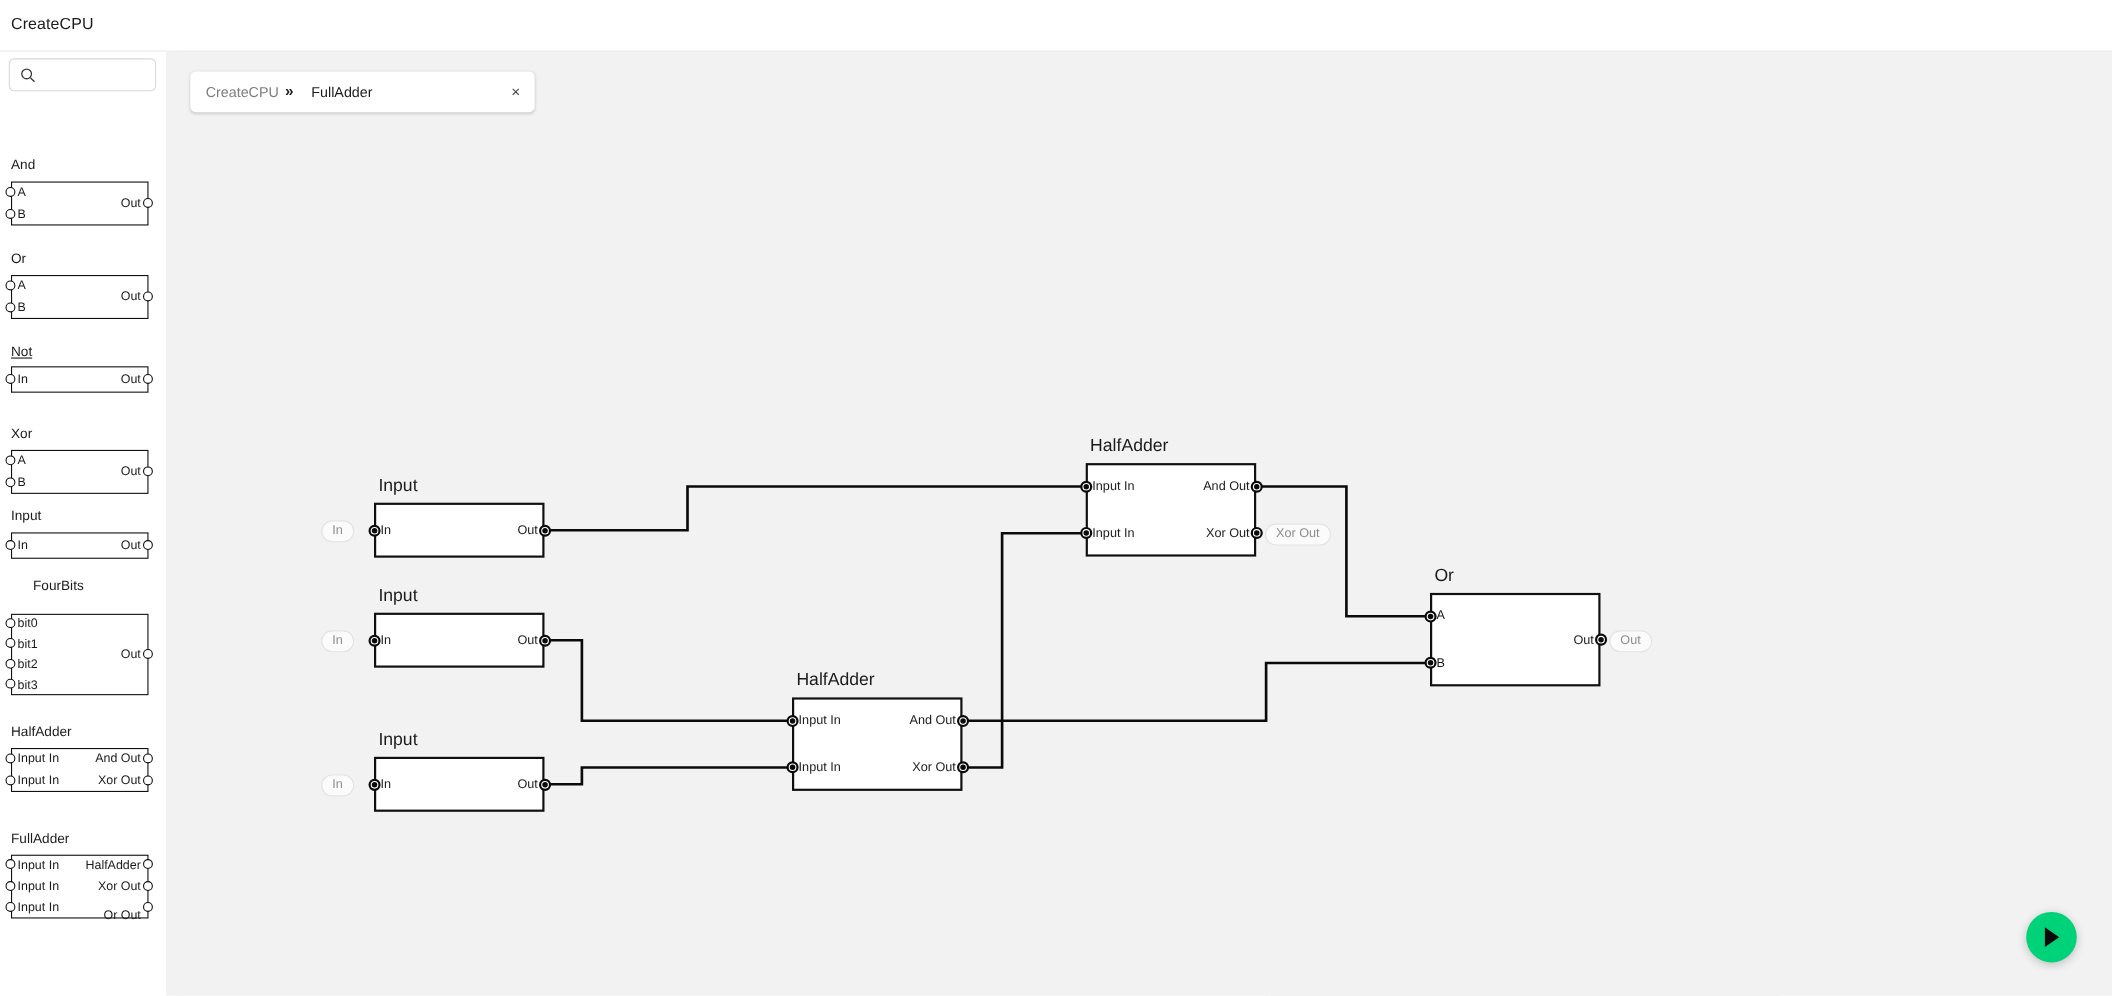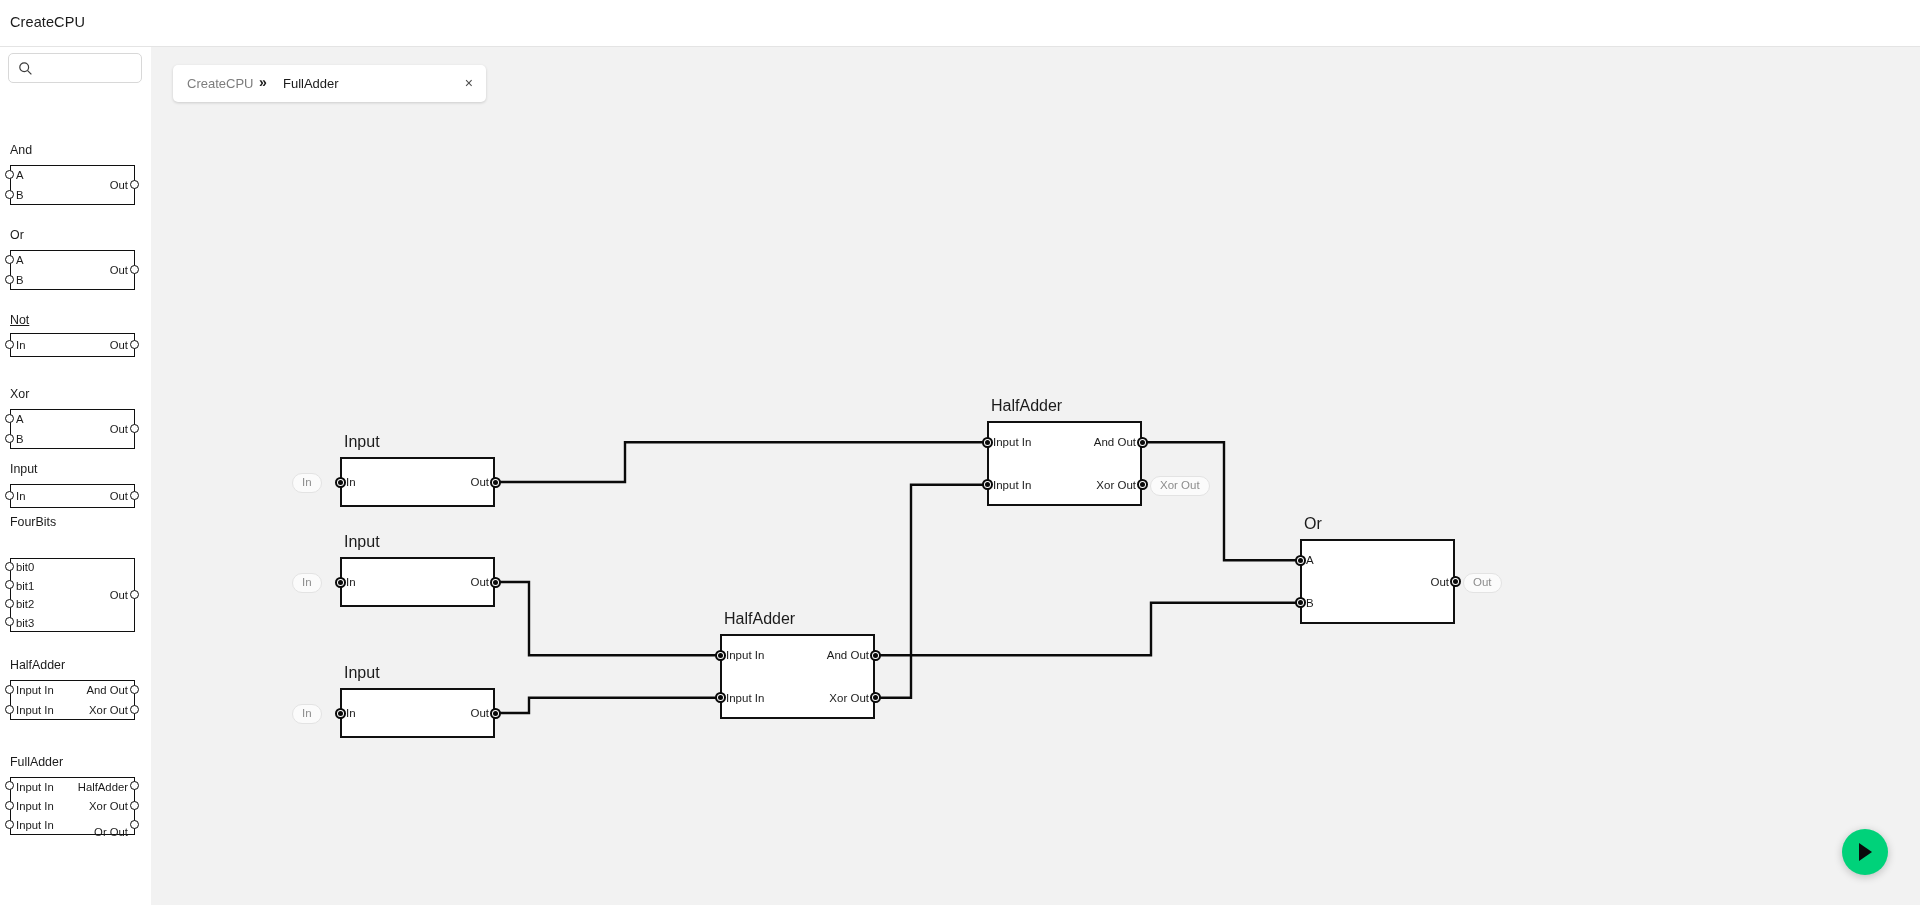--- a/index.html
+++ b/index.html
@@ -214,21 +214,21 @@
       </div>
       <div class="palette-item" style="top: 0px;">
         <div class="pal-title" style="top: 415px;">Input</div>
         <div class="pal-box" style="top: 437px; width: 125px; height: 24px;"></div>
         <div class="pal-port" style="left: 5px; top: 443.5px;"></div>
         <div class="pal-lbl" style="left: 16px; top: 444px;">In</div>
         <div class="pal-port" style="left: 130px; top: 443.5px;"></div>
         <div class="pal-lbl r" style="left: 40px; width: 88px; top: 444px;">Out</div>
       </div>
       <div class="palette-item" style="top: 0px;">
-        <div class="pal-title" style="top: 468px;">FourBits</div>
+        <div class="pal-title" style="top: 478px; margin-left: 20px;">FourBits</div>
         <div class="pal-box" style="top: 511px; width: 125px; height: 74px;"></div>
         <div class="pal-port" style="left: 5px; top: 514.75px;"></div>
         <div class="pal-lbl" style="left: 16px; top: 515.25px;">bit0</div>
         <div class="pal-port" style="left: 5px; top: 533.25px;"></div>
         <div class="pal-lbl" style="left: 16px; top: 533.75px;">bit1</div>
         <div class="pal-port" style="left: 5px; top: 551.75px;"></div>
         <div class="pal-lbl" style="left: 16px; top: 552.25px;">bit2</div>
         <div class="pal-port" style="left: 5px; top: 570.25px;"></div>
         <div class="pal-lbl" style="left: 16px; top: 570.75px;">bit3</div>
         <div class="pal-port" style="left: 130px; top: 542.5px;"></div>

